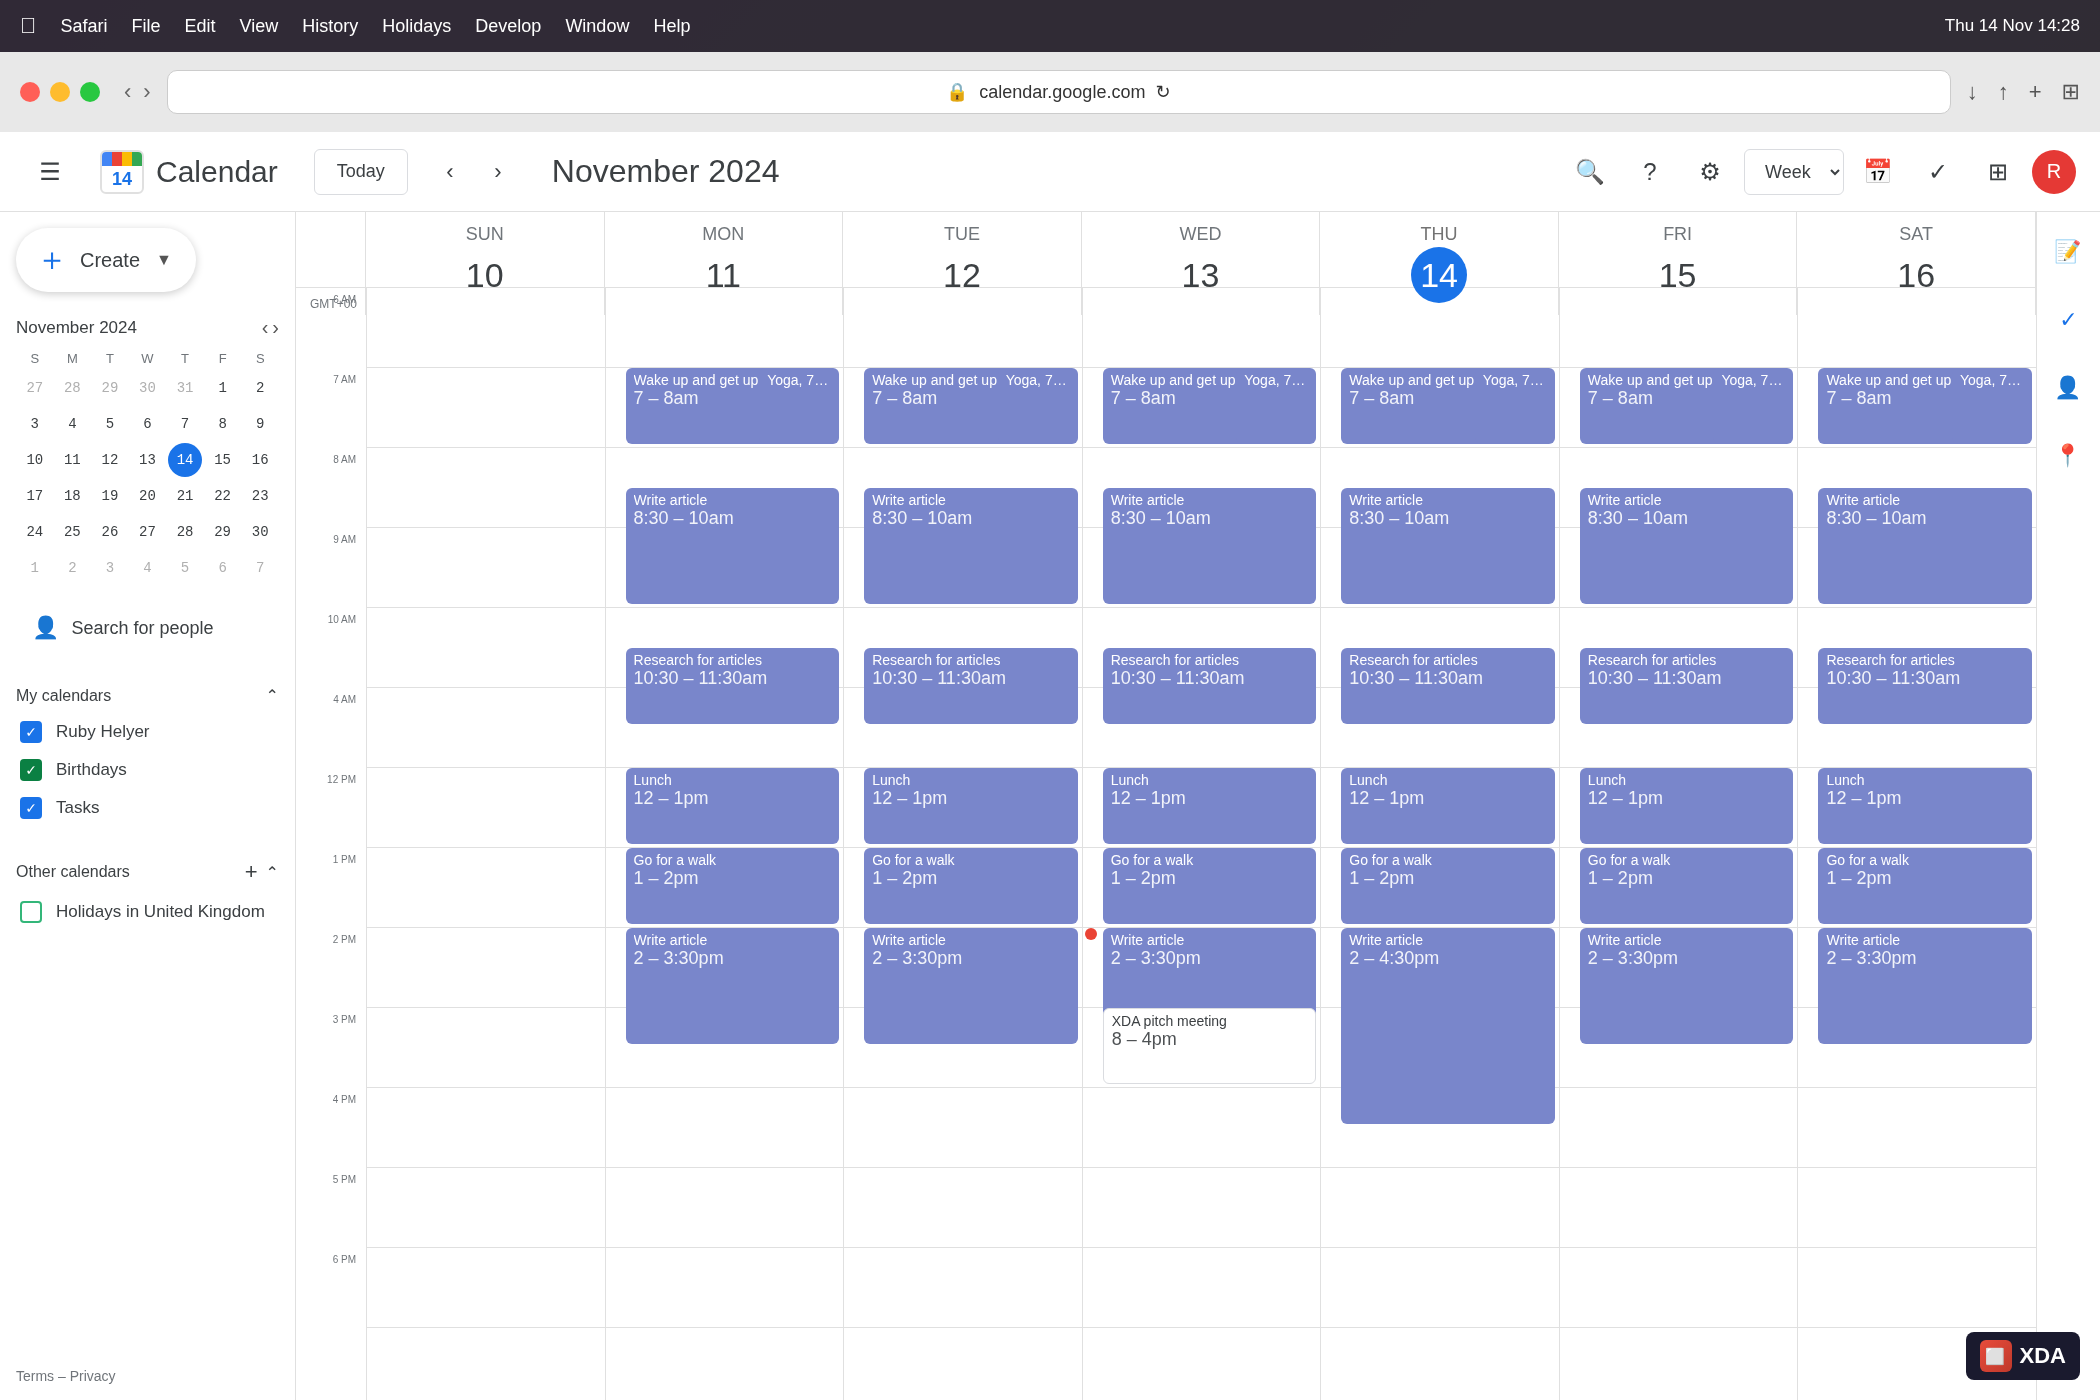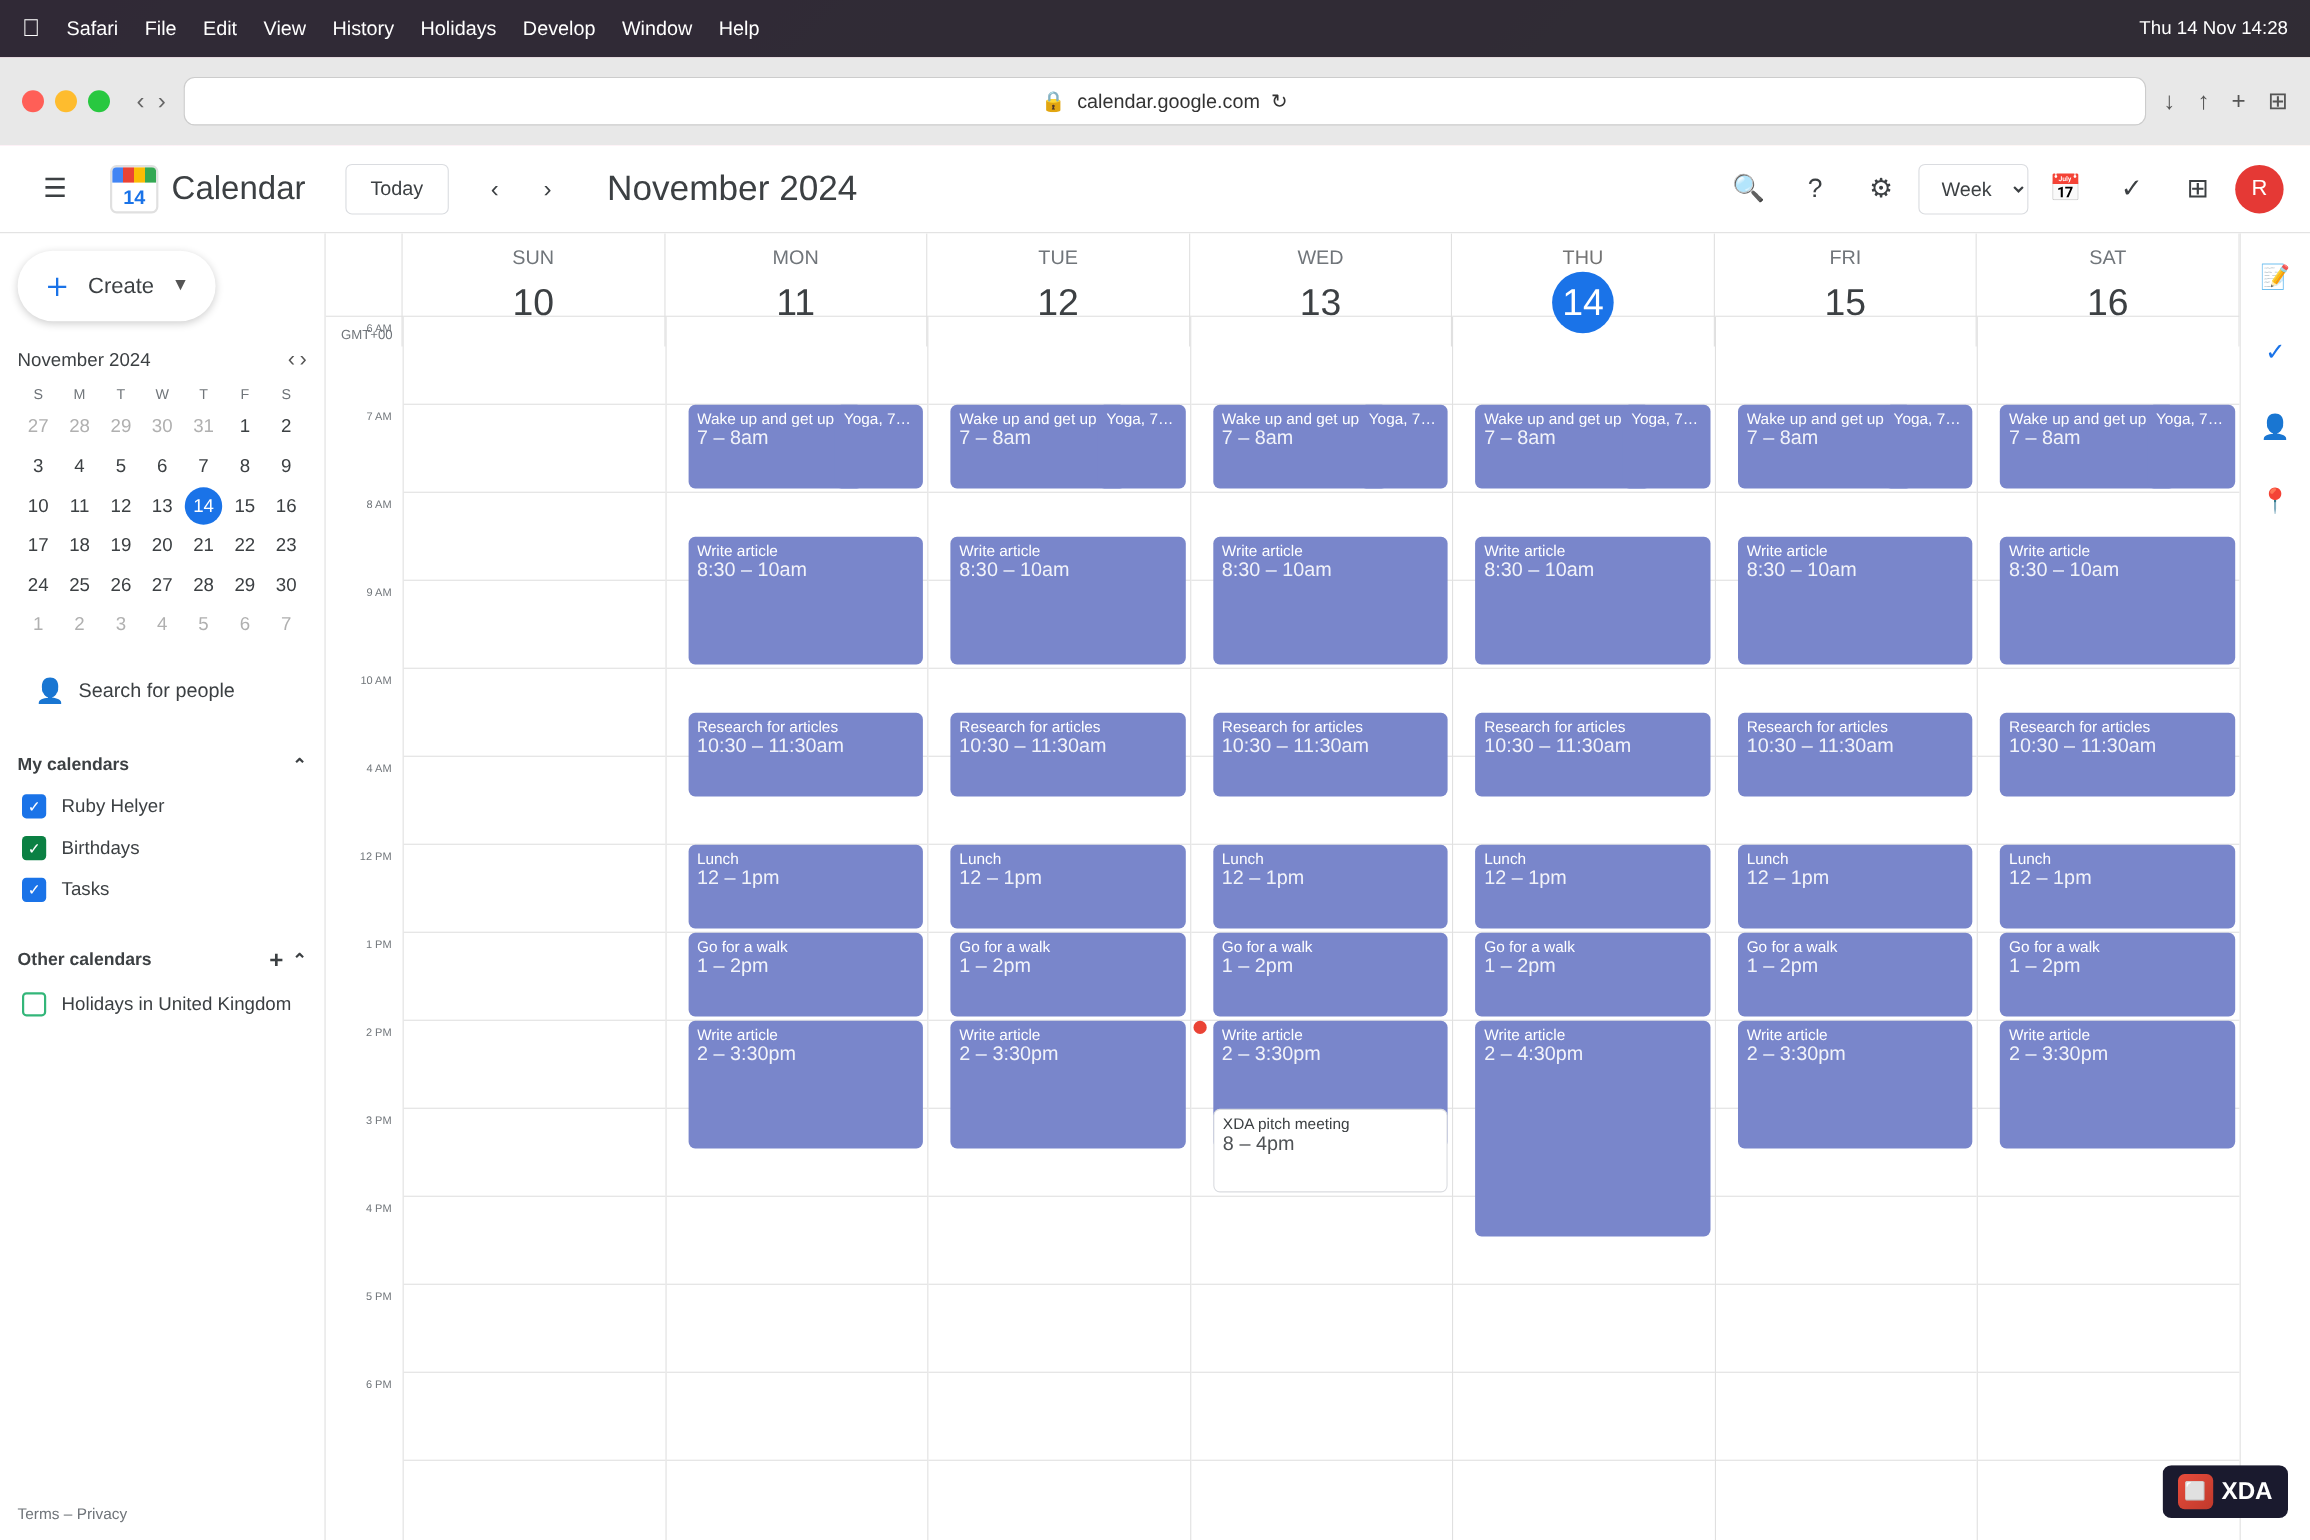--- a/index.html
+++ b/index.html
@@ -156,24 +156,24 @@
     .mini-cal { margin-top: 8px; }
     .mini-cal-header {
       display: flex; align-items: center; justify-content: space-between;
       margin-bottom: 8px;
     }
     .mini-cal-title { font-size: 17px; color: #3c4043; font-weight: 500; }
     .mini-cal-nav { font-size: 20px; color: #555; cursor: pointer; background: none; border: none; }
     .mini-cal-grid { display: grid; grid-template-columns: repeat(7, 1fr); text-align: center; }
     .mini-cal-dow { font-size: 13px; color: #70757a; padding: 4px 0; }
     .mini-cal-day {
-      font-size: 17px; color: #3c4043;
+      font-size: 14px; color: #3c4043;
       width: 34px; height: 34px;
       display: flex; align-items: center; justify-content: center;
-      border-radius: 50%; cursor: pointer; margin: 1px auto;
+      border-radius: 50%; cursor: pointer; margin: 1px auto; font-family: Liberation Mono, monospace;
     }
     .mini-cal-day.other-month { color: #b0b0b0; }
     .mini-cal-day.today {
       background: #1a73e8; color: white; font-weight: 500;
     }
 
     
     .search-people {
       display: flex; align-items: center; gap: 12px;
       height: 52px; padding: 0 16px;
@@ -181,21 +181,21 @@
       border: none; background: transparent; cursor: pointer;
       font-size: 18px; color: #3c4043;
       width: 100%;
     }
 
     
     .cal-section { margin-top: 8px; }
     .cal-section-header {
       display: flex; align-items: center; justify-content: space-between;
       padding: 8px 0;
-      font-size: 16px; color: #3c4043; font-weight: 700;
+      font-size: 16px; color: #3c4043; font-weight: 400;
       cursor: pointer;
     }
     .cal-item {
       display: flex; align-items: center; gap: 14px;
       padding: 8px 4px; cursor: pointer; border-radius: 6px;
       font-size: 17px; color: #3c4043;
     }
     .cal-checkbox {
       width: 22px; height: 22px; border-radius: 4px;
       display: flex; align-items: center; justify-content: center;

